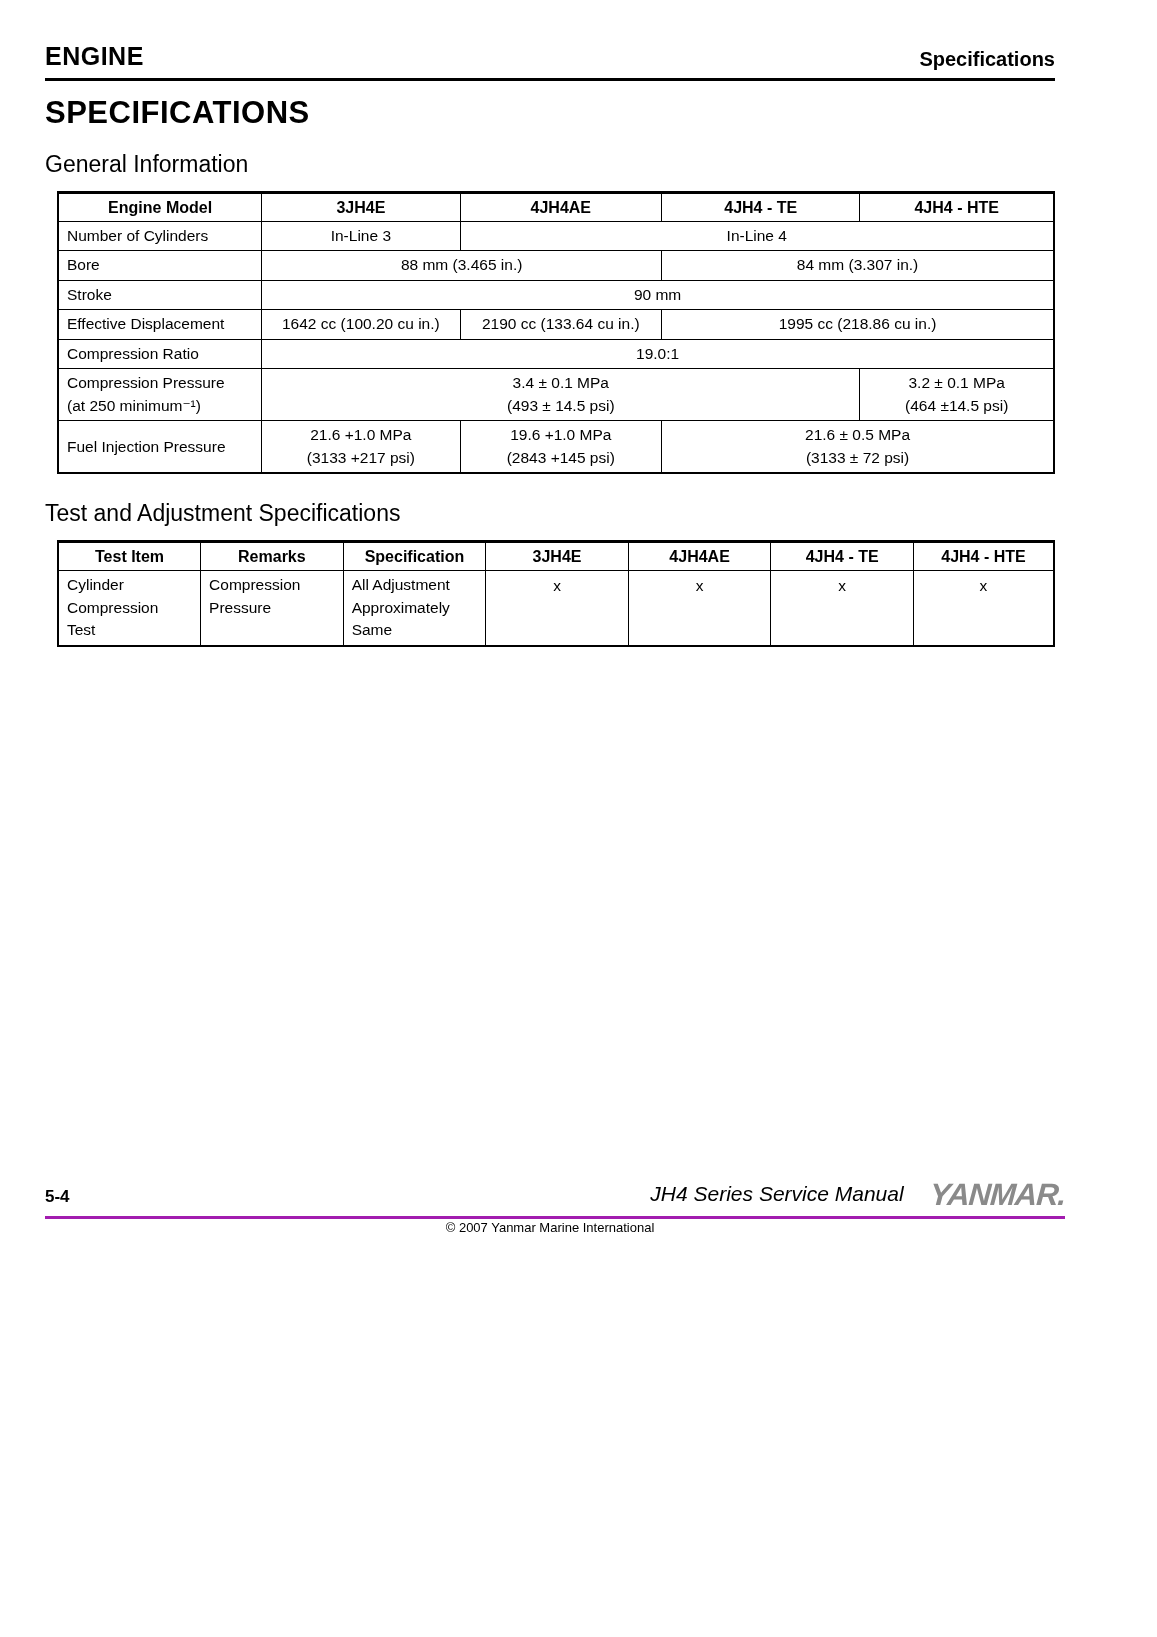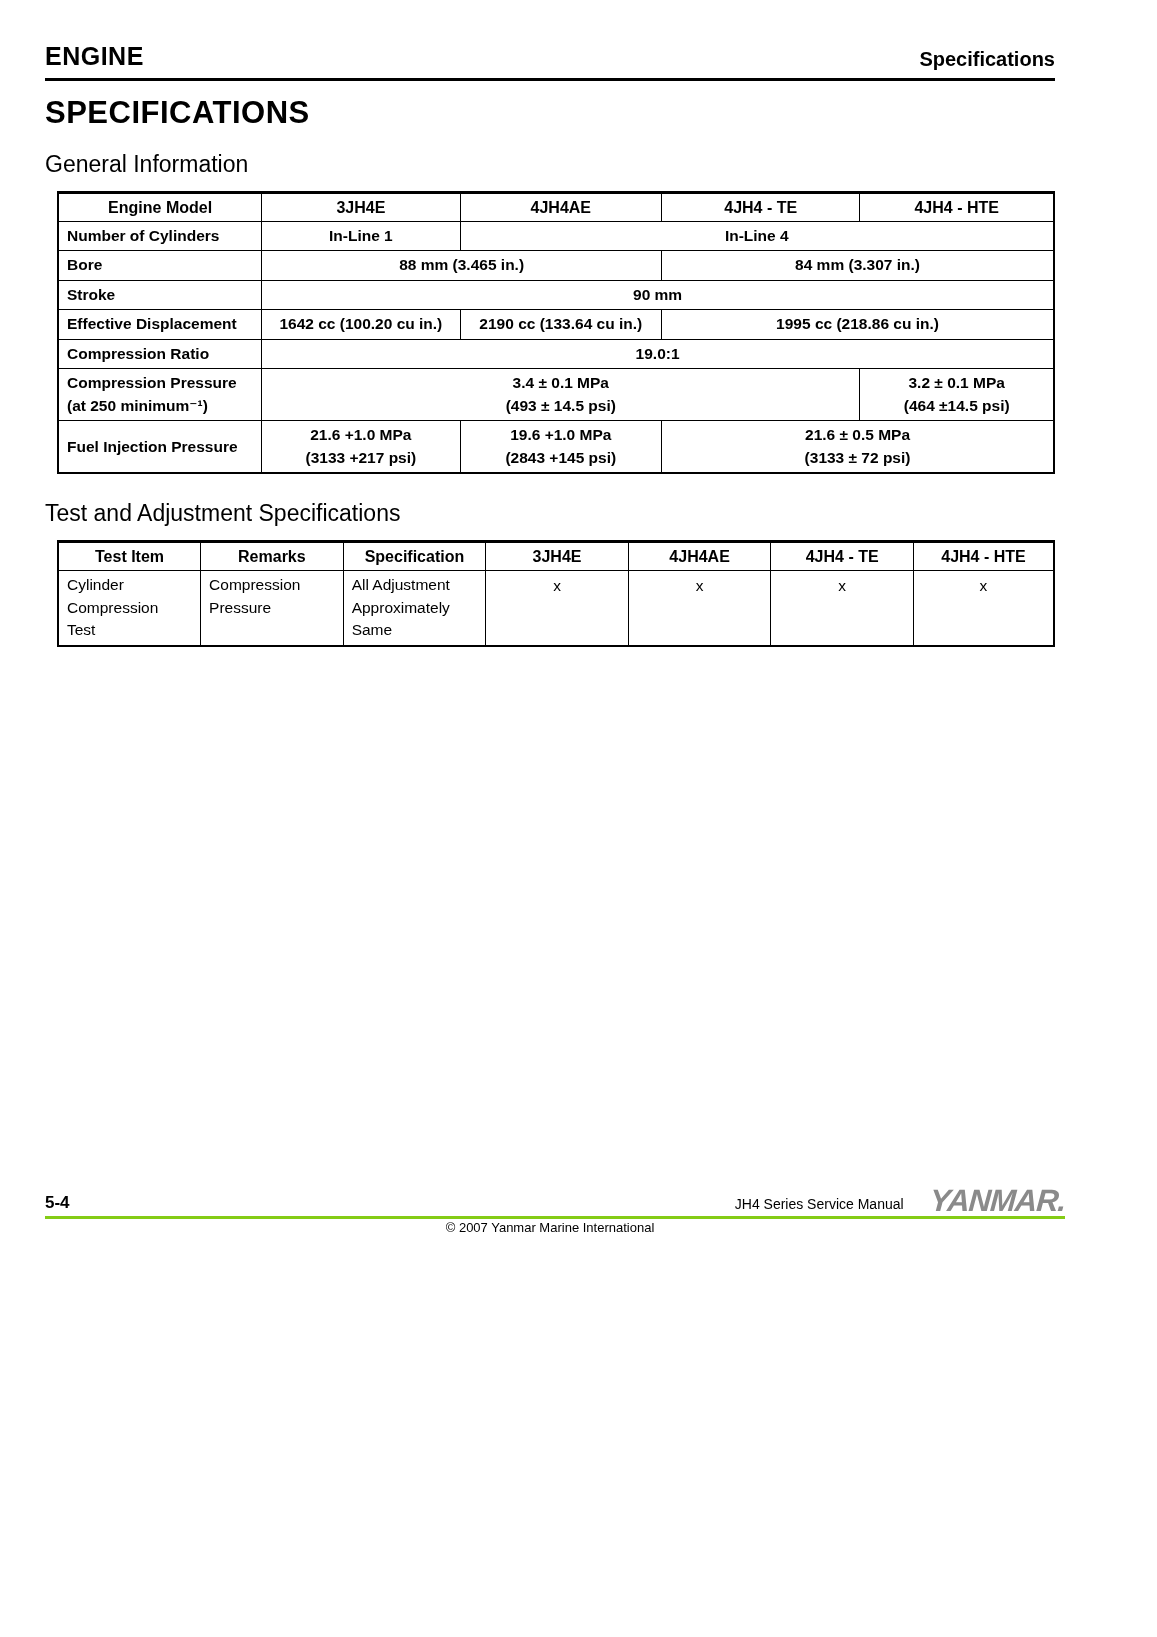--- a/index.html
+++ b/index.html
@@ -61,37 +61,37 @@
     padding: 2px 4px;
   }
   td {
     font-size: 15.5px;
     line-height: 1.45;
     padding: 3px 8px;
     white-space: pre-line;
   }
   td.label { text-align: left; }
   td.val   { text-align: center; }
-  .general-table td { height: 28px; vertical-align: middle; font-weight: bold; }
+  .general-table td { height: 28px; vertical-align: middle; }
   .test-table  td  { height: 72px; vertical-align: top; }
   .test-table  td.val { padding-top: 4px; }
 
   
   .footer { margin-top: auto; }
   .footer-bar {
     display: flex;
     justify-content: space-between;
     align-items: flex-end;
-    border-bottom: 3px solid #84cc16;
-    padding-bottom: 0;
+    border-bottom: 3px solid #a21caf;
+    padding-bottom: 6px;
     margin-right: -10px; 
   }
   .page-number { font-size: 17px; font-weight: bold; padding-bottom: 3px; }
   .footer-right { display: flex; align-items: flex-end; gap: 26px; }
-  .manual-title { font-size: 14px; padding-bottom: 4px; }
+  .manual-title { font-size: 21px; padding-bottom: 4px; font-style: italic; }
   .yanmar-logo {
     font-size: 31px;
     font-weight: 900;
     font-style: italic;
     letter-spacing: -1px;
     color: #8a8a8a;
     transform: skewX(-4deg);
     line-height: 1;
   }
   .copyright {
@@ -125,21 +125,21 @@
     <tbody>
         <tr>
       <th>Engine Model</th>
       <th>3JH4E</th>
       <th>4JH4AE</th>
       <th>4JH4 - TE</th>
       <th>4JH4 - HTE</th>
     </tr>
     <tr>
       <td class="label">Number of Cylinders</td>
-      <td class="val">In-Line 1</td>
+      <td class="val">In-Line 3</td>
       <td class="val" colspan="3">In-Line 4</td>
     </tr>
     <tr>
       <td class="label">Bore</td>
       <td class="val" colspan="2">88 mm (3.465 in.)</td>
       <td class="val" colspan="2">84 mm (3.307 in.)</td>
     </tr>
     <tr>
       <td class="label">Stroke</td>
       <td class="val" colspan="4">90 mm</td>

